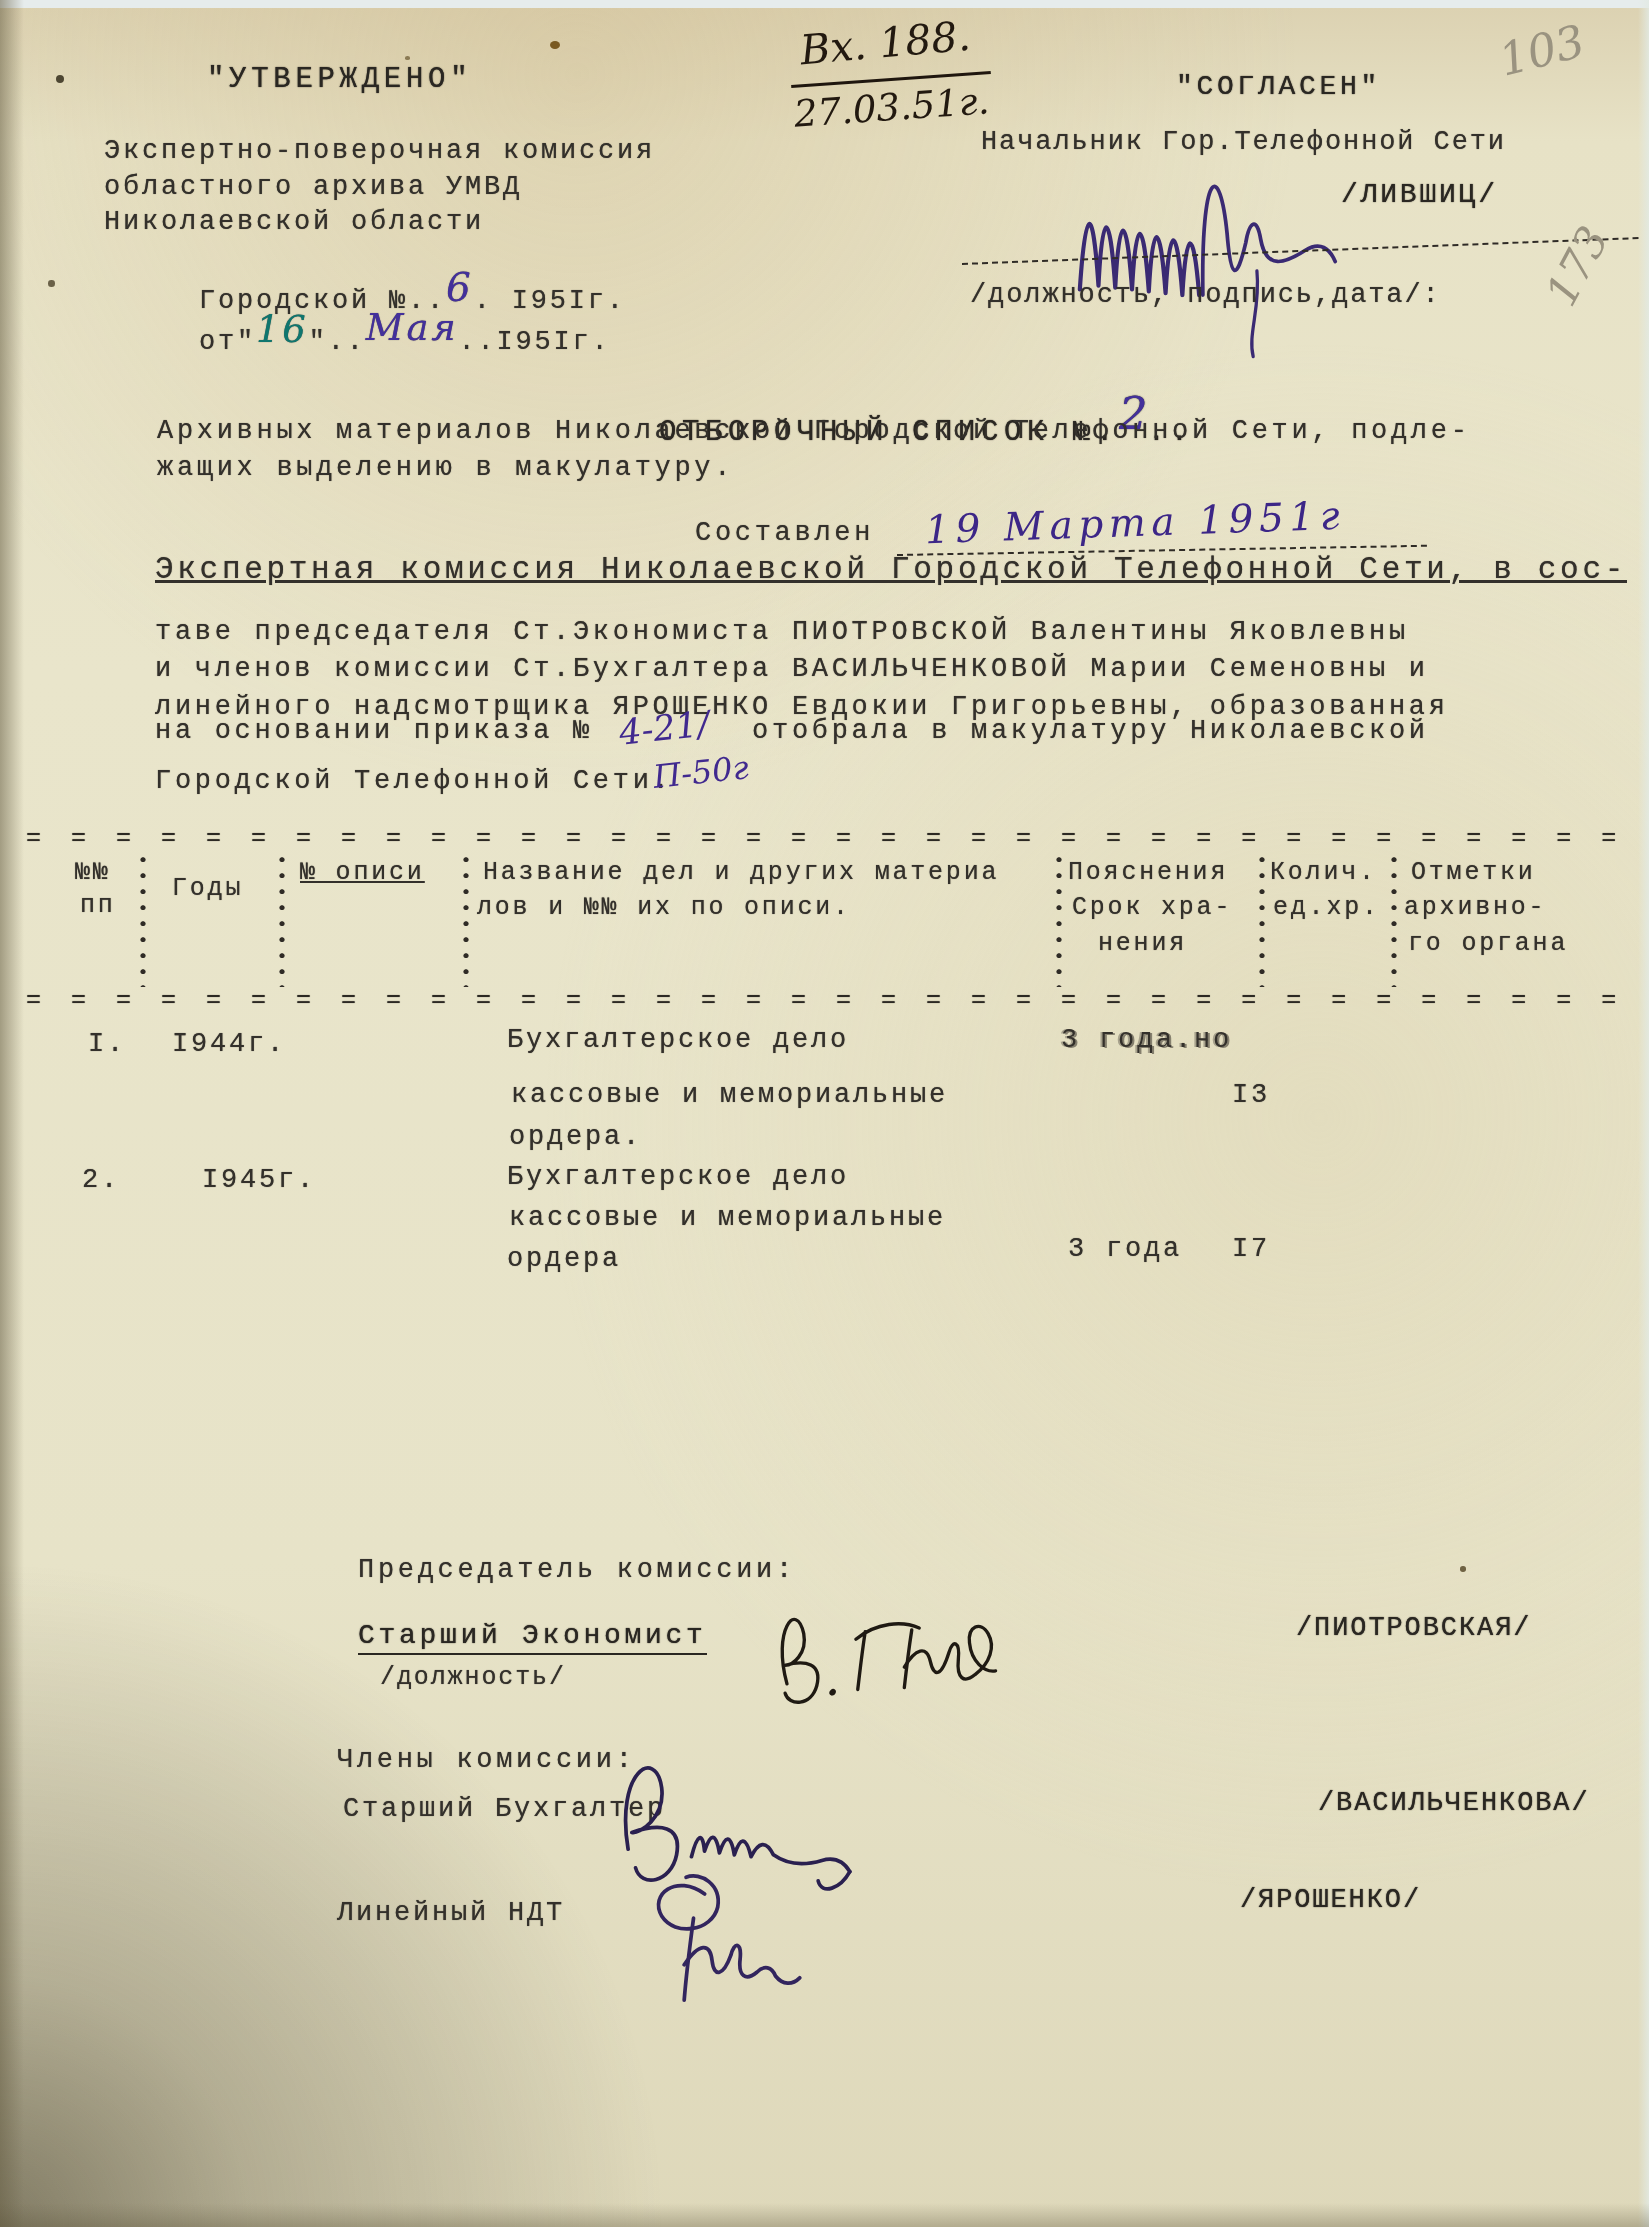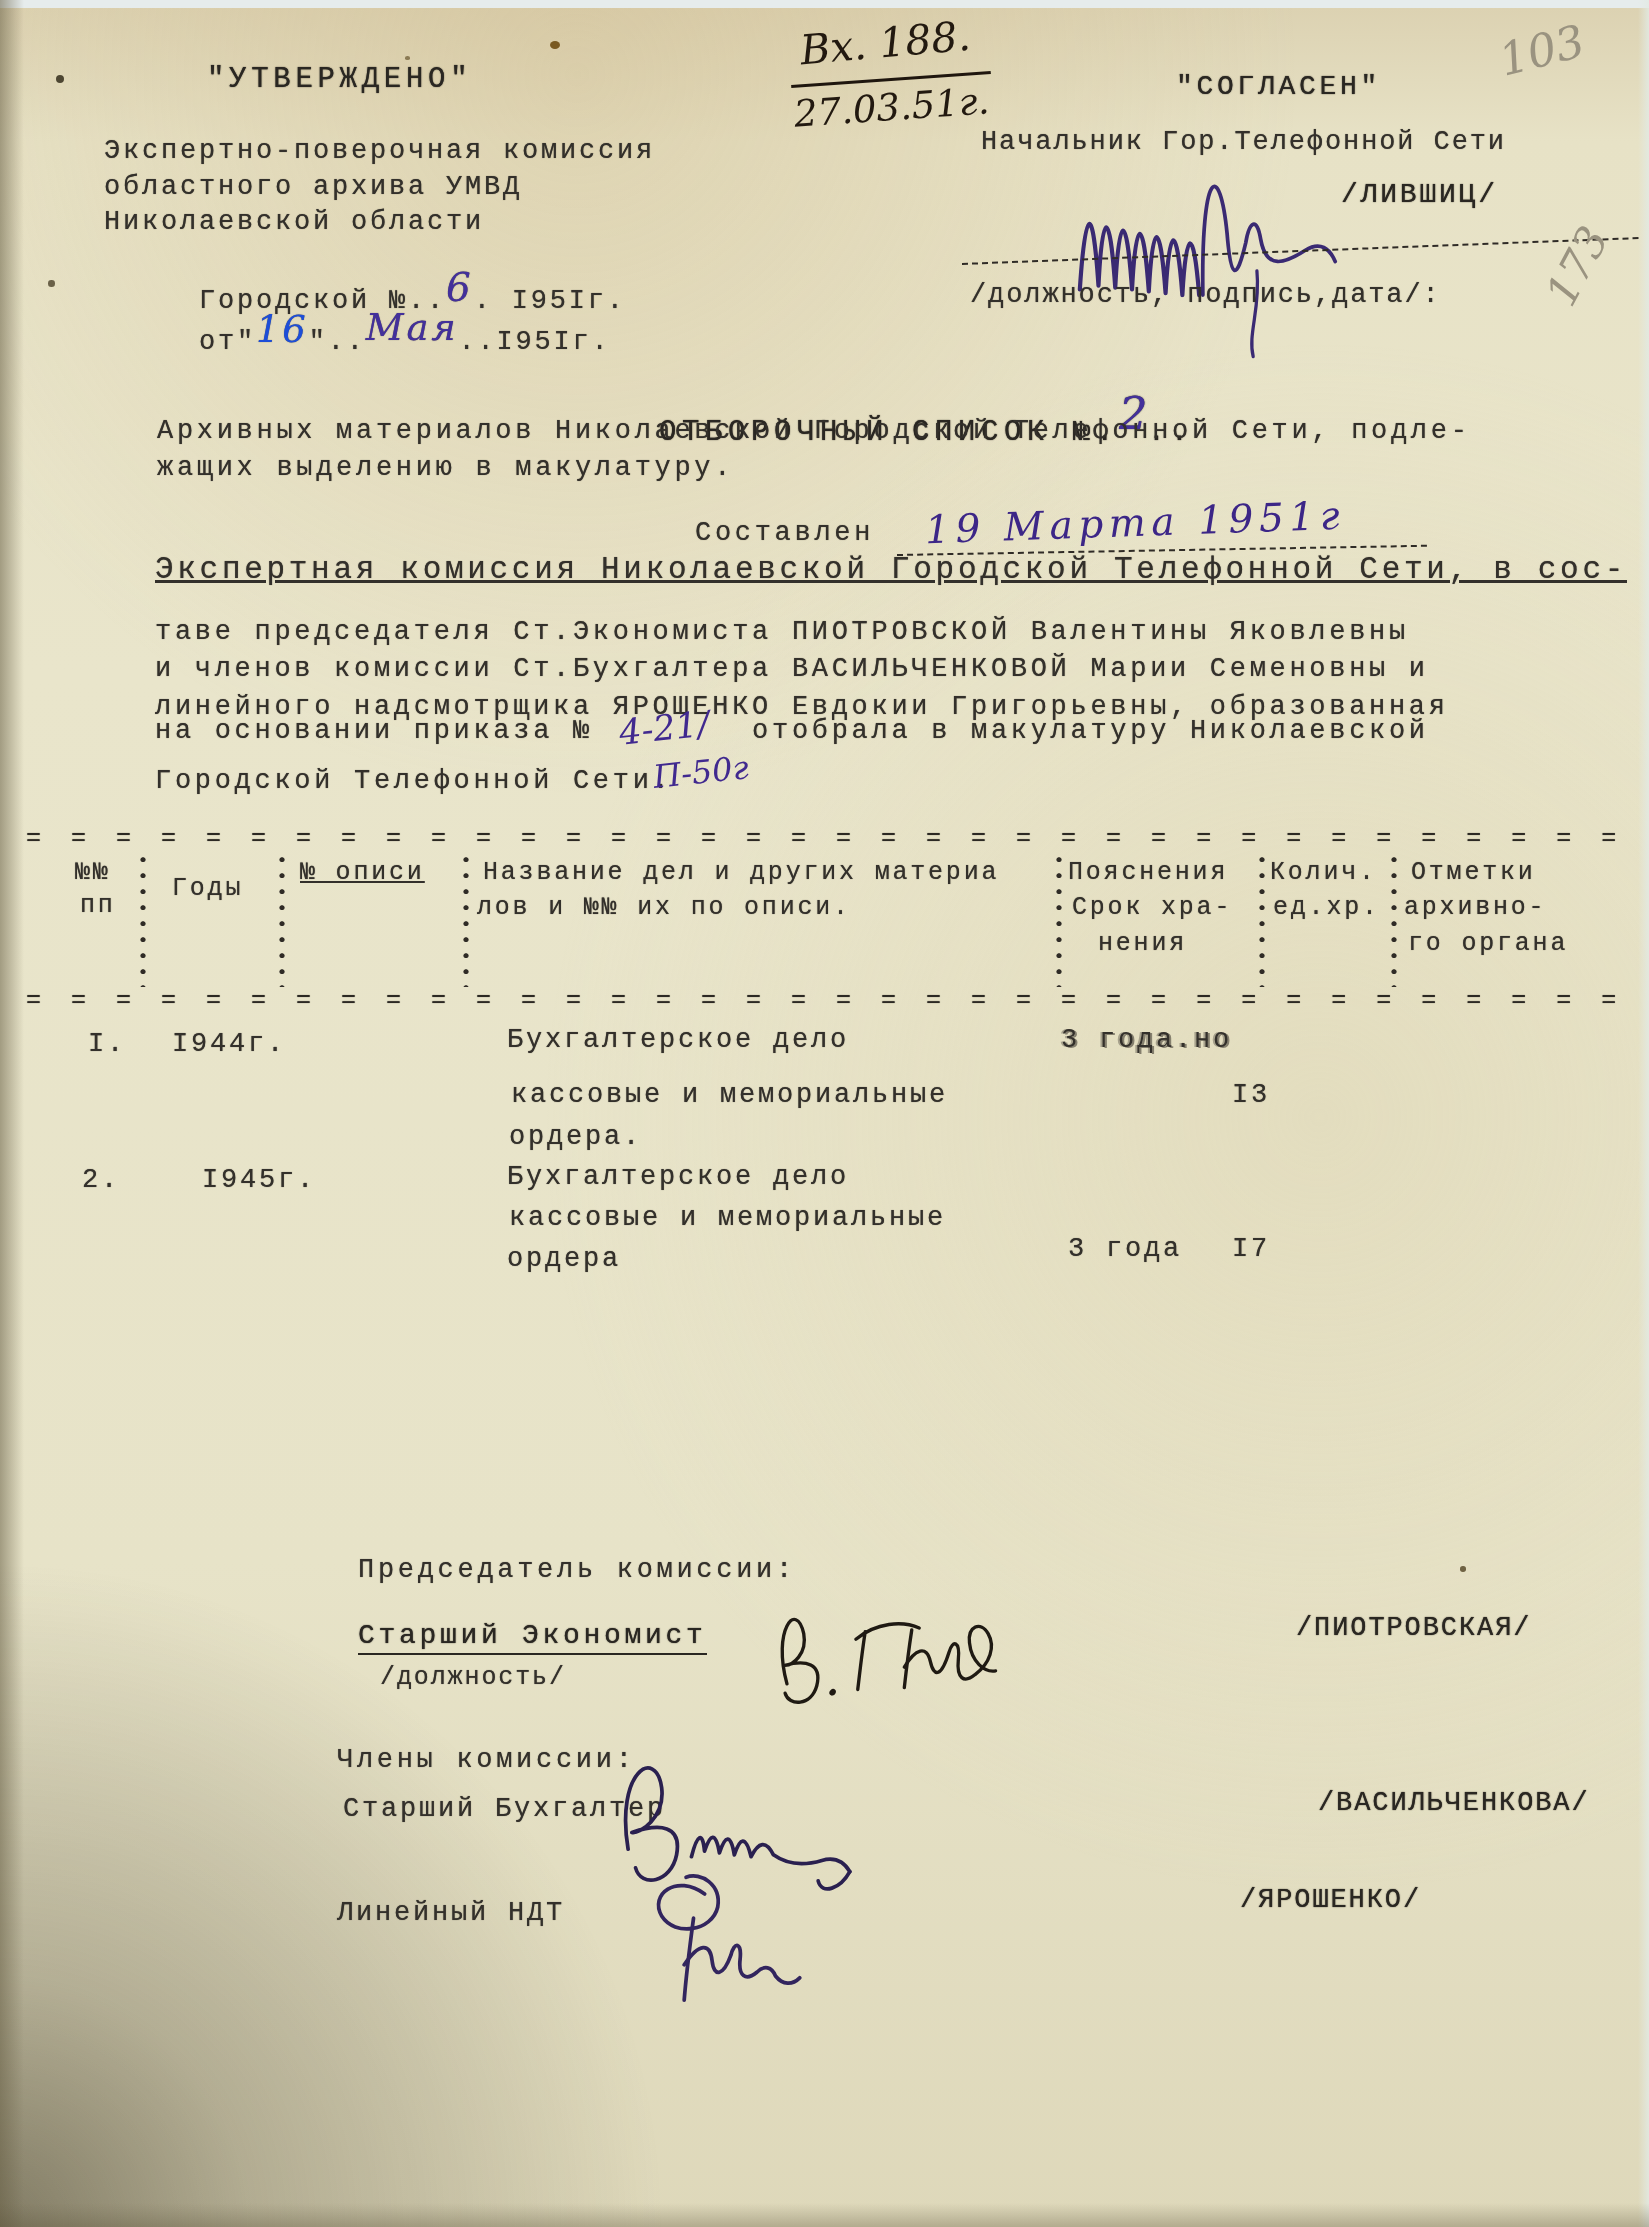--- a/index.html
+++ b/index.html
@@ -56,21 +56,21 @@
 
   <div class="tw tw-b" style="left:207px;top:63px;font-size:29px;letter-spacing:4.7px;">"УТВЕРЖДЕНО"</div>
   <div class="tw" style="left:104px;top:136px;font-size:27px;">Экспертно-поверочная комиссия</div>
   <div class="tw" style="left:104px;top:172px;font-size:27px;">областного архива УМВД</div>
   <div class="tw" style="left:104px;top:207px;font-size:27px;">Николаевской области</div>
 
   <div class="tw" style="left:123px;top:242px;font-size:27px;">
     <span>Городской №..</span><span class="hw" style="position:relative;left:0;top:-7.5px;font-size:39px;color:#43309b;">6</span><span>. I95Iг.</span>
   </div>
   <div class="tw" style="left:123px;top:285px;font-size:27px;">
-    <span>от"</span><span class="hw" style="position:relative;top:-7.5px;font-size:37px;color:#1d4ed8;">16</span><span>"..</span><span class="hw" style="position:relative;top:-9.3px;font-size:37px;color:#43309b;">Мая</span><span>..I95Iг.</span>
+    <span>от"</span><span class="hw" style="position:relative;top:-7.5px;font-size:37px;color:#0f766e;">16</span><span>"..</span><span class="hw" style="position:relative;top:-9.3px;font-size:37px;color:#43309b;">Мая</span><span>..I95Iг.</span>
   </div>
 
   <div class="hw hw-dark" style="left:800px;top:18.6px;font-size:41px;transform:rotate(-5deg);">Вх. 188.</div>
   <div class="solidline" style="left:791px;top:78px;width:200px;transform:rotate(-4deg);"></div>
   <div class="hw hw-dark" style="left:794px;top:86px;font-size:37px;transform:rotate(-4deg);">27.03.51г.</div>
 
   <div class="pencil" style="left:1499px;top:24px;font-size:45px;transform:rotate(-14deg);">103</div>
   <div class="tw tw-b" style="left:1176px;top:71px;font-size:28px;letter-spacing:3.7px;">"СОГЛАСЕН"</div>
   <div class="tw" style="left:981px;top:127px;font-size:27px;letter-spacing:1.9px;">Начальник Гор.Телефонной Сети</div>
 

